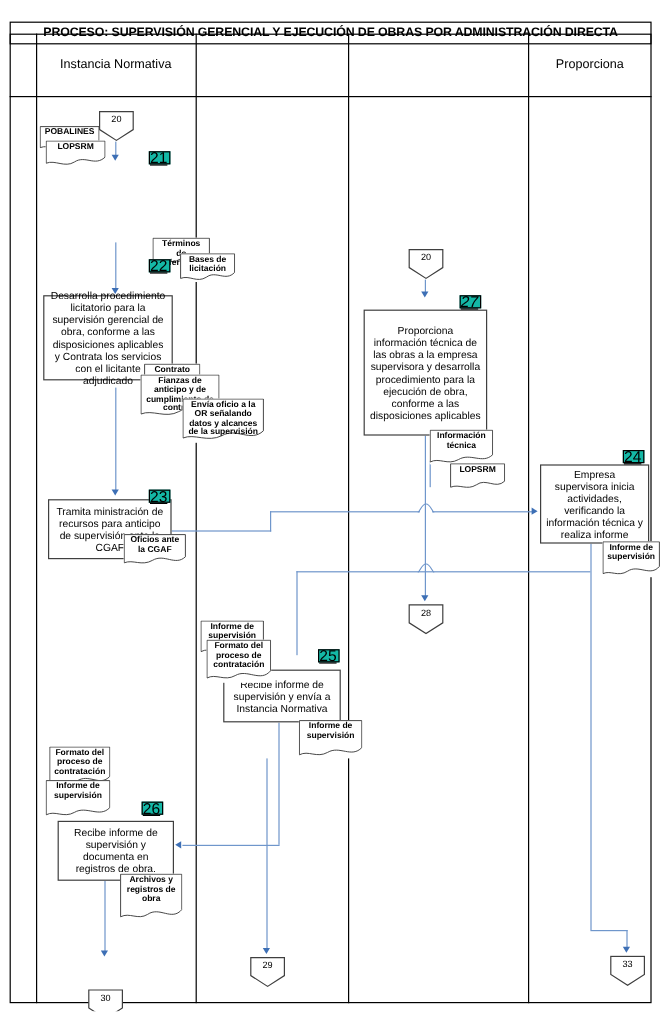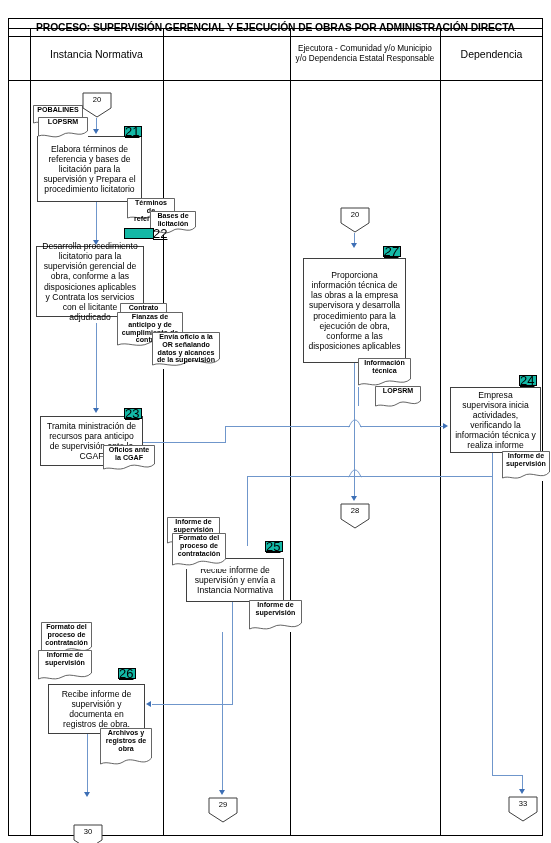--- a/index.html
+++ b/index.html
@@ -194,25 +194,22 @@
   <div class="grid-frame"></div>
   <div class="hline-header"></div>
   <div class="vline" style="left:30px;"></div>
   <div class="vline" style="left:163px;"></div>
   <div class="vline" style="left:290px;"></div>
   <div class="vline" style="left:440px;"></div>
 
   <div class="col-head ch-big" style="left:31px;  width:131px;">
     <span>Instancia Normativa</span>
   </div>
-  <div class="col-head ch-small" style="left:291px; width:148px;">
-    <span>Ejecutora - Comunidad y/o Municipio y/o Dependencia Estatal Responsable</span>
-  </div>
   <div class="col-head ch-big" style="left:441px; width:101px;">
-    <span>Dependencia</span>
+    <span>Proporciona</span>
   </div>
 
   <div class="conn" style="left:82px; top:92px;">
     <svg width="30" height="26" viewBox="0 0 30 26">
         <polygon points="1,1 29,1 29,16 15,25 1,16" fill="#fff" stroke="#3f3f3f" stroke-width="1"></polygon>
       </svg>
     <div class="lbl">20</div>
   </div>
   <div class="linev" style="left:96px; top:118px; height:13px;"></div>
   <div class="arrow-d" style="left:93px; top:129px;"></div>
@@ -228,23 +225,20 @@
   <div class="doc" style="left:38px; top:117px; width:50px; height:21px;">
     <svg class="doc-svg" viewBox="0 0 50 21" preserveAspectRatio="none">
         <path d="M0.5,0.5 H49.5 V14 C41,22 33,12 24,18 C16,23 8,16 0.5,19 Z" fill="#fff" stroke="#3f3f3f" stroke-width="0.8"></path>
       </svg>
     <div class="doc-txt">
         <span>LOPSRM</span>
       </div>
   </div>
 
   <div class="step-tag" style="left:124px; top:126px;">21</div>
-  <div class="node proc" style="left:37px; top:136px; width:105px; height:66px;">
-    <span>Elabora términos de referencia y bases de licitación para la supervisión y Prepara el procedimiento licitatorio</span>
-  </div>
 
   <div class="doc" style="left:127px; top:198px; width:48px; height:22px;">
     <svg class="doc-svg" viewBox="0 0 48 22" preserveAspectRatio="none">
         <path d="M0.5,0.5 H47.5 V15 C40,22 32,12 23,18 C15,23 8,17 0.5,20 Z" fill="#fff" stroke="#3f3f3f" stroke-width="0.8"></path>
       </svg>
     <div class="doc-txt">
         <span>Términos de referencia</span>
       </div>
   </div>
   <div class="doc" style="left:150px; top:211px; width:46px; height:24px;">
@@ -252,21 +246,21 @@
         <path d="M0.5,0.5 H45.5 V16 C38,24 30,14 22,20 C14,25 8,18 0.5,21 Z" fill="#fff" stroke="#3f3f3f" stroke-width="0.8"></path>
       </svg>
     <div class="doc-txt">
         <span>Bases de licitación</span>
       </div>
   </div>
 
   <div class="linev" style="left:96px; top:202px; height:40px;"></div>
   <div class="arrow-d" style="left:93px; top:240px;"></div>
 
-  <div class="step-tag" style="left:124px; top:228px;padding-left:28px;">22</div>
+  <div class="step-tag" style="left:124px; top:216px;">22</div>
   <div class="node proc" style="left:36px; top:246px; width:108px; height:71px;">
     <span>Desarrolla procedimiento licitatorio para la supervisión gerencial de obra, conforme a las disposiciones aplicables y Contrata los servicios con el licitante adjudicado</span>
   </div>
 
   <div class="doc" style="left:120px; top:303px; width:47px; height:19px;">
     <svg class="doc-svg" viewBox="0 0 47 19" preserveAspectRatio="none">
         <path d="M0.5,0.5 H46.5 V13 C39,20 31,10 23,16 C15,21 8,15 0.5,18 Z" fill="#fff" stroke="#3f3f3f" stroke-width="0.8"></path>
       </svg>
     <div class="doc-txt">
         <span>Contrato</span>

